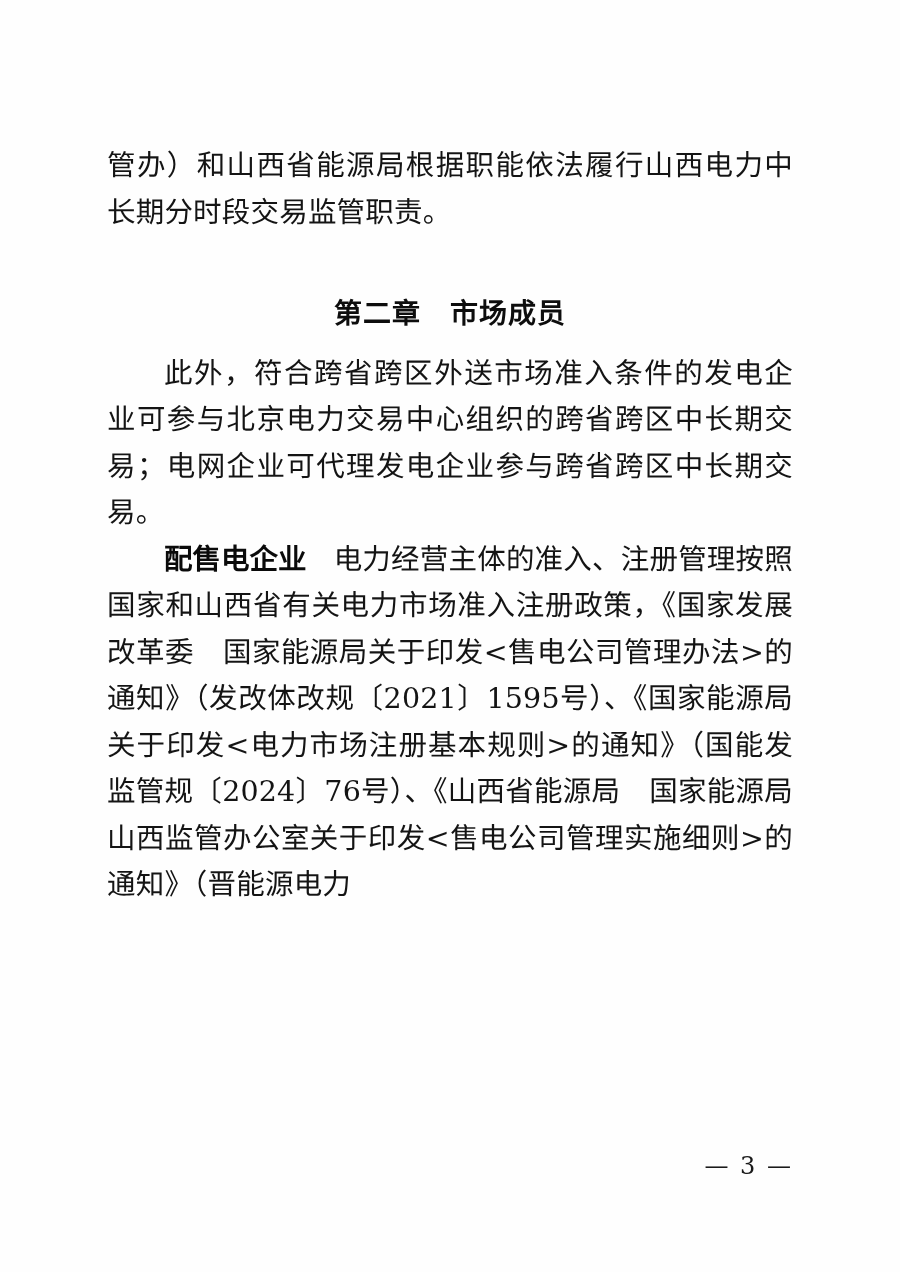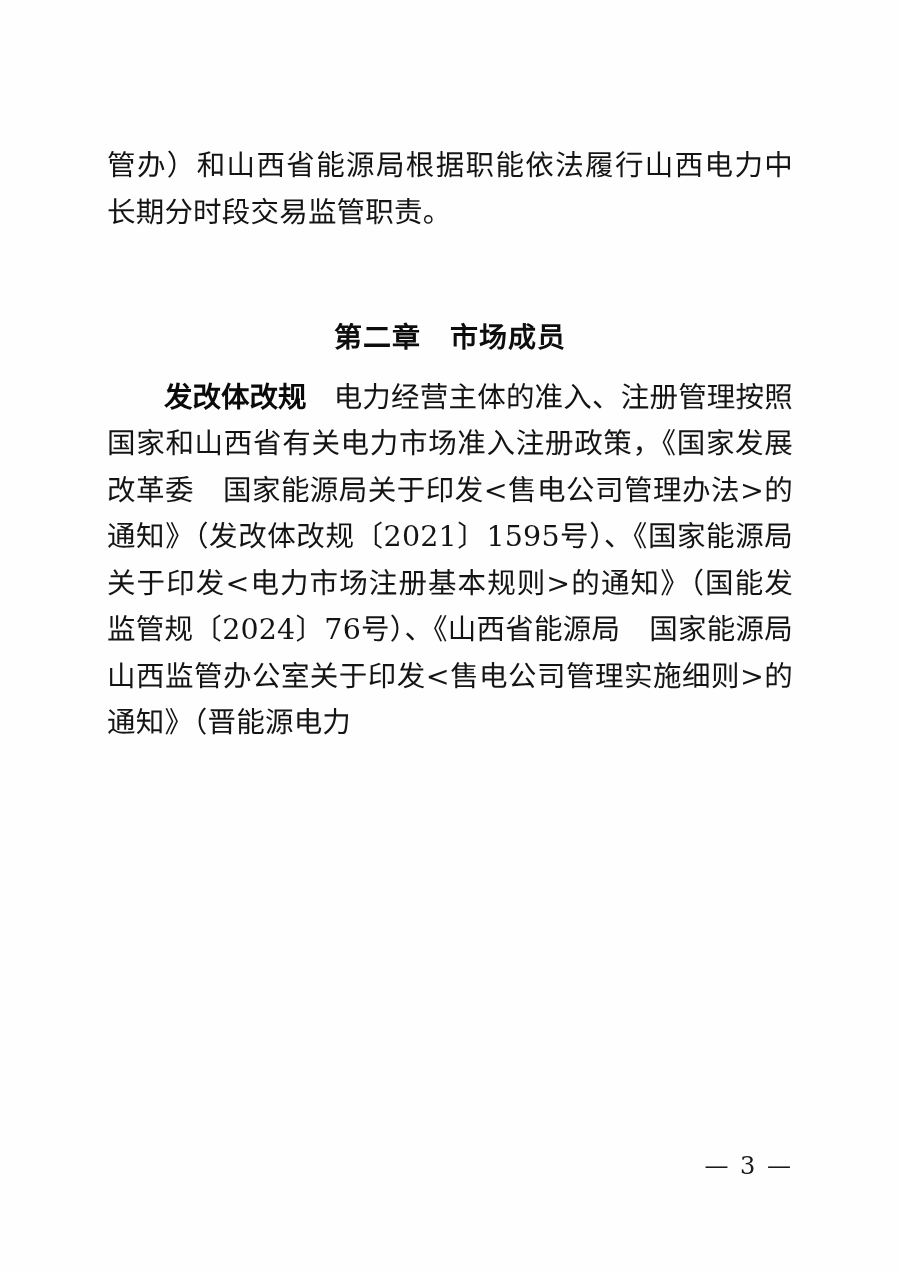--- a/index.html
+++ b/index.html
@@ -48,21 +48,21 @@
     font-family: "DejaVu Sans", "Liberation Sans", sans-serif;
     font-size: 28px;
     font-weight: bold;
     text-align: center;
     line-height: 46.5px;
     margin: 0;
     letter-spacing: 1px;
     color: #0d0d0d;
   }
   .heading-wrap {
-    margin-top: 79px;
+    margin-top: 55px;
     margin-bottom: 13px;
   }
   
   .art-label {
     font-family: "DejaVu Sans", "Liberation Sans", sans-serif;
     font-weight: bold;
     letter-spacing: 0px;
     color: #0a0a0a;
   }
   .gap {
@@ -92,21 +92,22 @@
 
   <div class="body-area">
 
     <p class="para cont">管办）和山西省能源局根据职能依法履行山西电力中长期分时段交易监管职责。</p>
 
     <div class="heading-wrap">
       <p class="chapter-heading">第二章　市场成员</p>
     </div>
 
 
+    <p class="para indent sp-1">此外，符合跨省跨区外送市场准入条件的发电企业可参与北京电力交易中心组织的跨省跨区中长期交易；电网企业可代理发电企业参与跨省跨区中长期交易。</p>
 
 
-    <p class="para indent sp-1"><span class="art-label">发改体改规</span><span class="gap"></span><span>电力经营主体的准入、注册管理按照国家和山西省有关电力市场准入注册政策，《国家发展改革委　国家能源局关于印发&lt;售电公司管理办法&gt;的通知》（发改体改规〔2021〕1595号）、《国家能源局关于印发&lt;电力市场注册基本规则&gt;的通知》（国能发监管规〔2024〕76号）、《山西省能源局　国家能源局山西监管办公室关于印发&lt;售电公司管理实施细则&gt;的通知》（晋能源电力</span></p>
+    <p class="para indent sp-1"><span class="art-label">配售电企业</span><span class="gap"></span><span>电力经营主体的准入、注册管理按照国家和山西省有关电力市场准入注册政策，《国家发展改革委　国家能源局关于印发&lt;售电公司管理办法&gt;的通知》（发改体改规〔2021〕1595号）、《国家能源局关于印发&lt;电力市场注册基本规则&gt;的通知》（国能发监管规〔2024〕76号）、《山西省能源局　国家能源局山西监管办公室关于印发&lt;售电公司管理实施细则&gt;的通知》（晋能源电力</span></p>
 
   </div>
 
   <div class="page-number">— 3 —</div>
 
 </div>
 
 </body></html>

